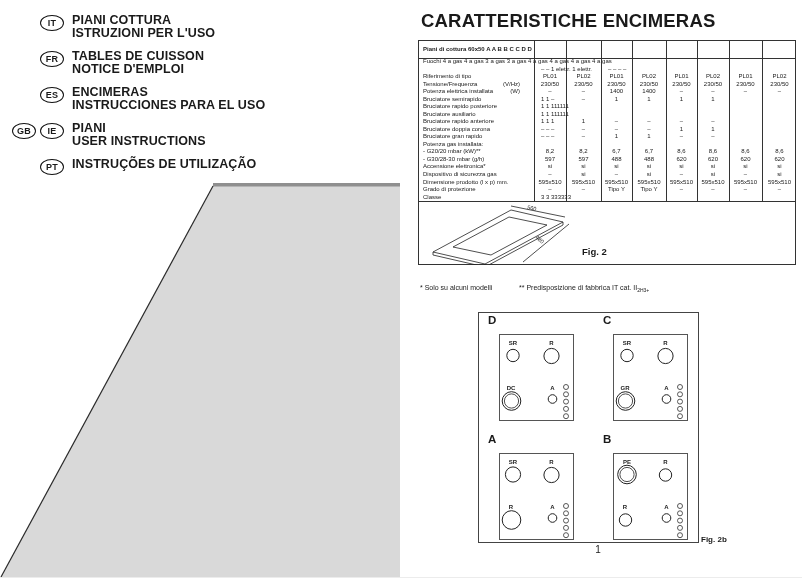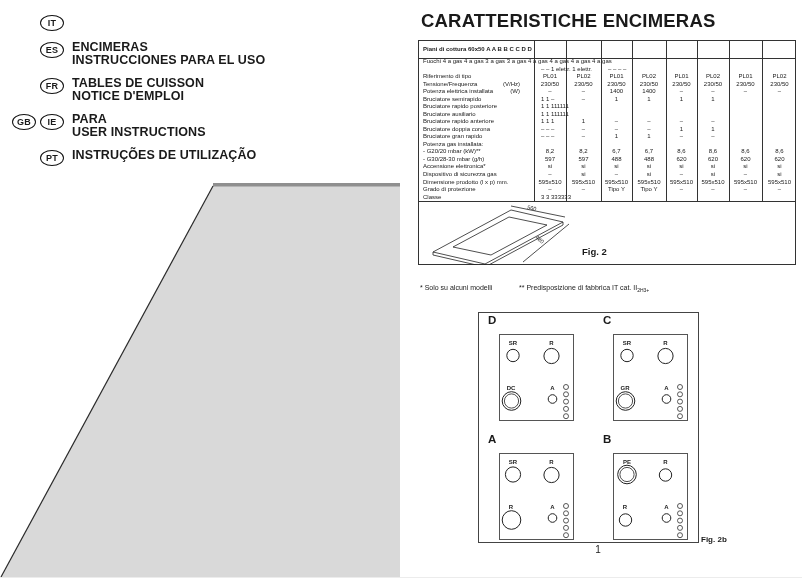--- a/index.html
+++ b/index.html
@@ -56,46 +56,50 @@
 </head>
 <body>
 
 <div class="page">
 
   <div class="lang-block">
       <div class="lang-row">
         <div class="badges">
           <span class="badge">IT</span>
         </div>
+        <div class="lang-text">
+          <div>PIANI COTTURA</div>
+          <div>ISTRUZIONI PER L'USO</div>
+        </div>
+      </div>
+      <div class="lang-row">
+        <div class="badges">
+          <span class="badge">FR</span>
+        </div>
+        <div class="lang-text">
+          <div>TABLES DE CUISSON</div>
+          <div>NOTICE D'EMPLOI</div>
+        </div>
       </div>
       <div class="lang-row">
         <div class="badges">
           <span class="badge">ES</span>
         </div>
         <div class="lang-text">
           <div>ENCIMERAS</div>
           <div>INSTRUCCIONES PARA EL USO</div>
-        </div>
-      </div>
-      <div class="lang-row">
-        <div class="badges">
-          <span class="badge">FR</span>
-        </div>
-        <div class="lang-text">
-          <div>TABLES DE CUISSON</div>
-          <div>NOTICE D'EMPLOI</div>
         </div>
       </div>
       <div class="lang-row">
         <div class="badges">
           <span class="badge">GB</span>
           <span class="badge">IE</span>
         </div>
         <div class="lang-text">
-          <div>PARA</div>
+          <div>PIANI</div>
           <div>USER INSTRUCTIONS</div>
         </div>
       </div>
       <div class="lang-row">
         <div class="badges">
           <span class="badge">PT</span>
         </div>
         <div class="lang-text">
           <div>INSTRUÇÕES DE UTILIZAÇÃO</div>
         </div>

